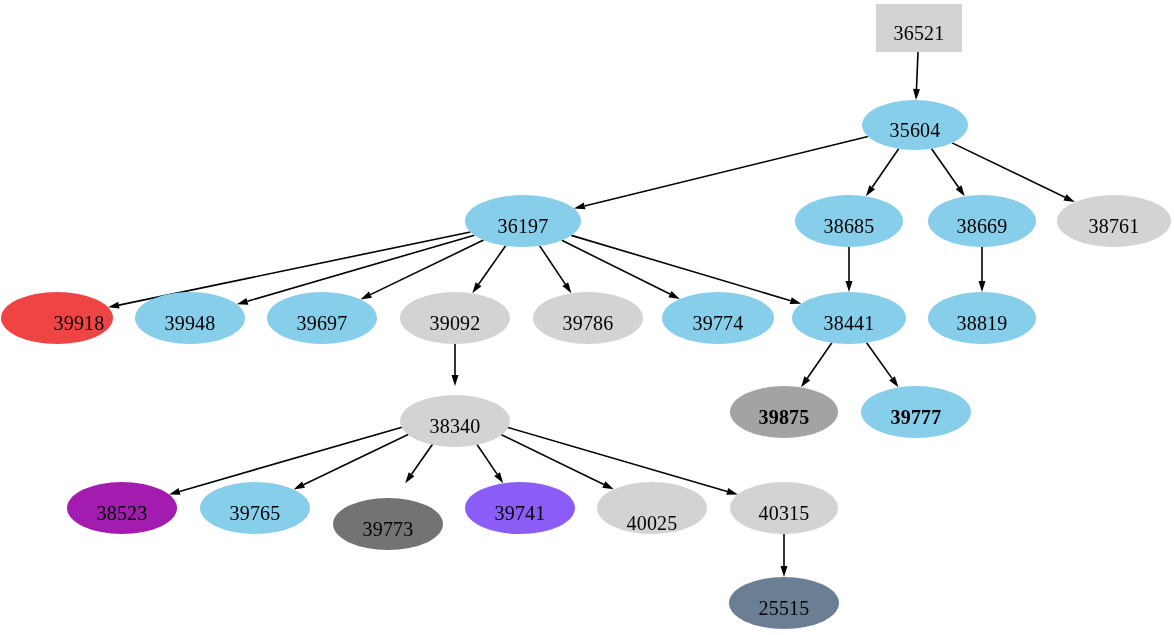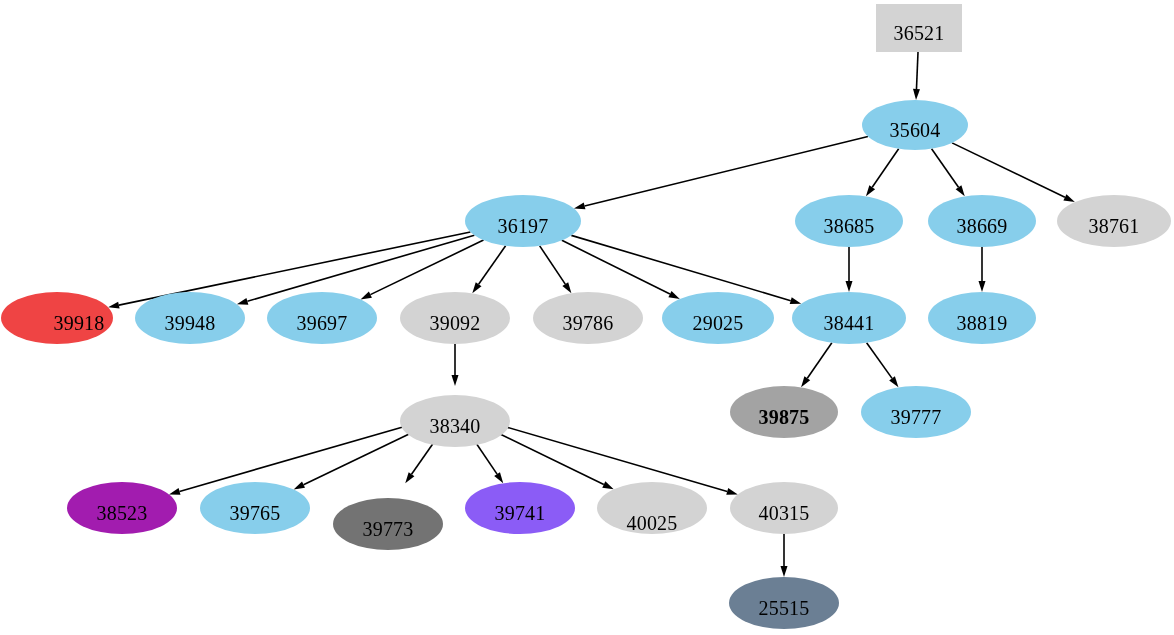--- a/index.html
+++ b/index.html
@@ -140,35 +140,35 @@
       <div class="node ellipse" style="left: 267px; top: 292px; width: 110px; height: 52px; background: rgb(135, 206, 235);">
         <span class="node-label">39697</span>
       </div>
       <div class="node ellipse" style="left: 400px; top: 292px; width: 110px; height: 52px; background: rgb(211, 211, 211);">
         <span class="node-label">39092</span>
       </div>
       <div class="node ellipse" style="left: 533px; top: 292px; width: 110px; height: 52px; background: rgb(211, 211, 211);">
         <span class="node-label">39786</span>
       </div>
       <div class="node ellipse" style="left: 662px; top: 292px; width: 112px; height: 52px; background: rgb(135, 206, 235);">
-        <span class="node-label">29025</span>
+        <span class="node-label">39774</span>
       </div>
       <div class="node ellipse" style="left: 792px; top: 292px; width: 114px; height: 52px; background: rgb(135, 206, 235);">
         <span class="node-label">38441</span>
       </div>
       <div class="node ellipse" style="left: 928px; top: 292px; width: 108px; height: 52px; background: rgb(135, 206, 235);">
         <span class="node-label">38819</span>
       </div>
       <div class="node ellipse" style="left: 400px; top: 395px; width: 110px; height: 52px; background: rgb(211, 211, 211);">
         <span class="node-label">38340</span>
       </div>
       <div class="node ellipse" style="left: 730px; top: 386px; width: 108px; height: 52px; background: #a3a3a3; font-weight: bold;">
         <span class="node-label">39875</span>
       </div>
-      <div class="node ellipse" style="left: 861px; top: 386px; width: 110px; height: 52px; background: rgb(135, 206, 235);">
+      <div class="node ellipse" style="left: 861px; top: 386px; width: 110px; height: 52px; background: rgb(135, 206, 235); font-weight: bold;">
         <span class="node-label">39777</span>
       </div>
       <div class="node ellipse" style="left: 67px; top: 482px; width: 110px; height: 52px; background: #a21caf;">
         <span class="node-label">38523</span>
       </div>
       <div class="node ellipse" style="left: 200px; top: 482px; width: 110px; height: 52px; background: rgb(135, 206, 235);">
         <span class="node-label">39765</span>
       </div>
       <div class="node ellipse" style="left: 333px; top: 498px; width: 110px; height: 52px; background: #737373;">
         <span class="node-label">39773</span>

